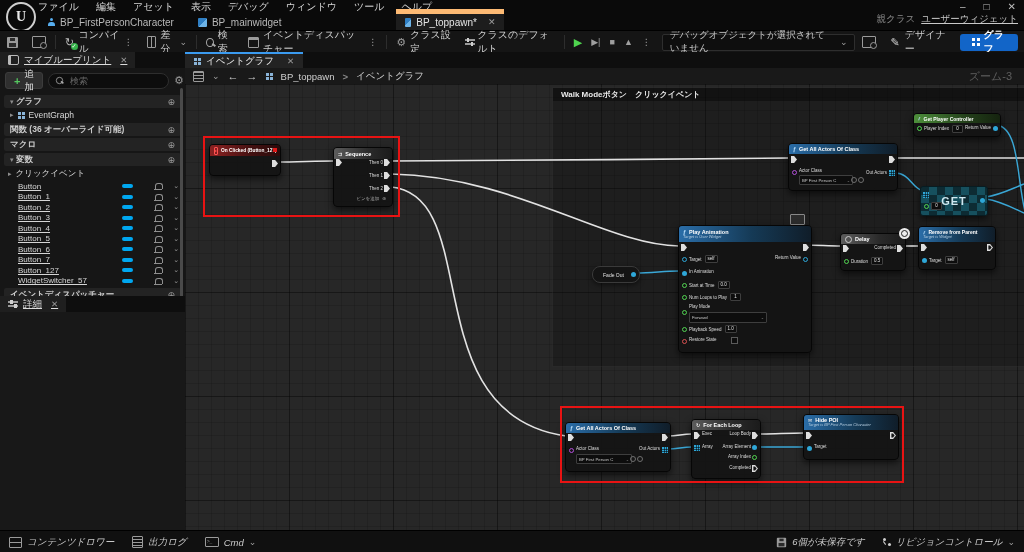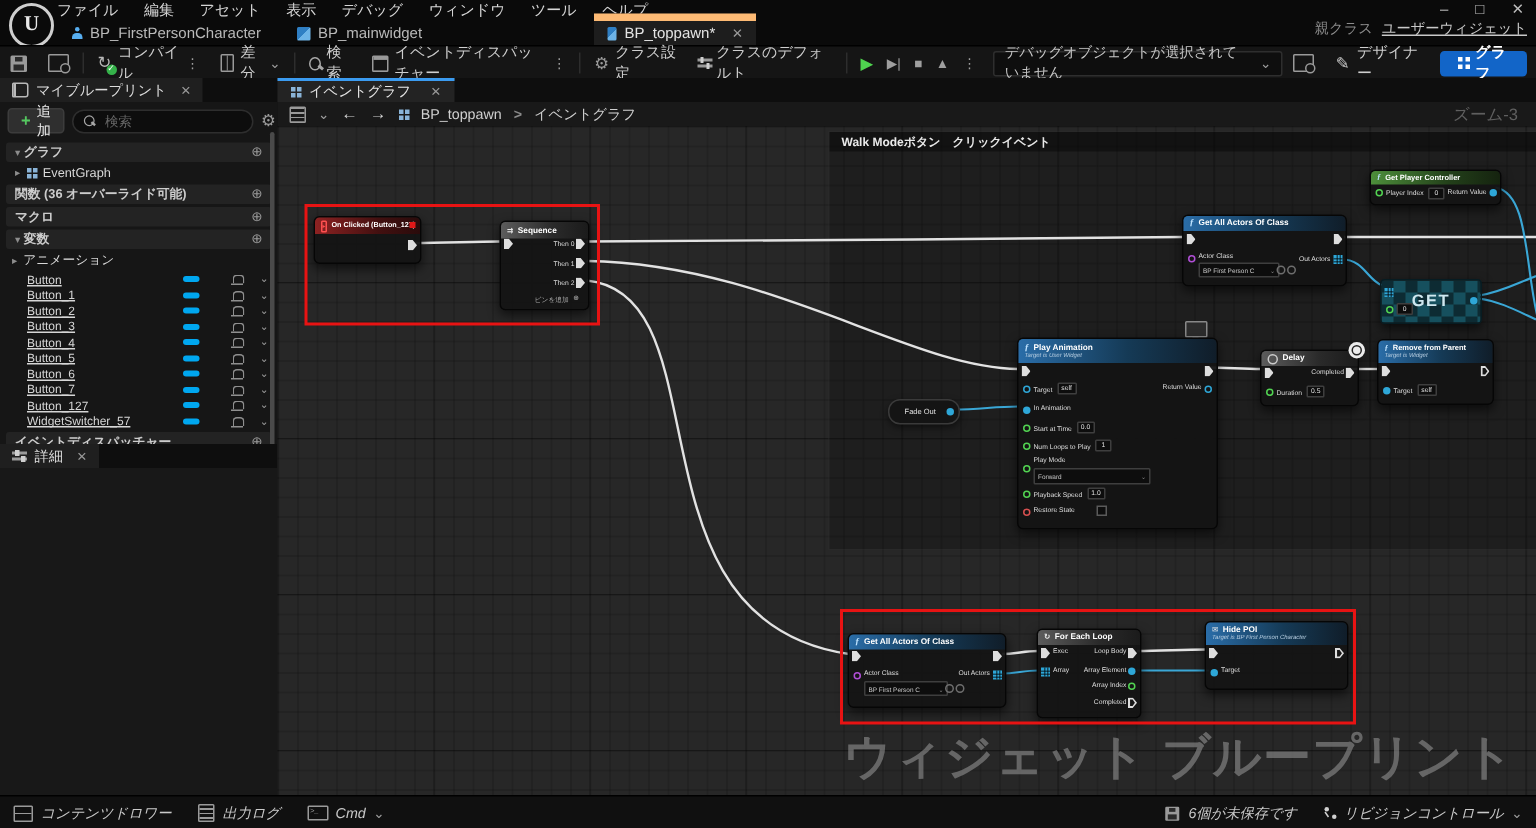--- a/index.html
+++ b/index.html
@@ -52,21 +52,21 @@
   .btn-designer{display:flex;align-items:center;gap:5px;color:#cfcfcf;}
   .btn-graph{display:flex;align-items:center;gap:6px;background:#1265c8;border-radius:3px;height:17px;padding:0 12px;
              color:#fff;font-weight:bold;}
   .dots{width:8px;height:8px;position:relative;}
   .dots::before{content:"";position:absolute;left:0;top:0;width:3px;height:3px;background:currentColor;box-shadow:5px 0 0 currentColor,0 5px 0 currentColor,5px 5px 0 currentColor;}
   .pen{color:#cfcfcf;font-size:11px;}
 
   
   .leftpanel{position:absolute;left:0;top:52px;width:185px;height:478px;background:#161616;border-right:1px solid #000;}
   .lp-tabstrip{height:16px;background:#0e0e0e;display:flex;}
-  .lp-tab{display:flex;align-items:center;gap:5px;background:#1f1f1f;padding:0 8px;font-size:9.5px;color:#dcdcdc;}
+  .lp-tab{display:flex;align-items:center;gap:5px;background:#1f1f1f;padding:0 8px;font-size:9.5px;color:#dcdcdc;text-decoration:underline;}
   .lp-tab .x{color:#999;font-size:8.5px;margin-left:4px;}
   .ic-book{width:9px;height:8px;border:1px solid #b9b9b9;border-radius:1px 2px 2px 1px;background:linear-gradient(90deg,#b9b9b9 0 2px,transparent 2px);}
   .addrow{display:flex;align-items:center;gap:5px;padding:4px 5px;}
   .btn-add{display:flex;align-items:center;gap:4px;background:#2f2f2f;border:1px solid #3c3c3c;border-radius:3px;height:15px;padding:0 8px;font-size:9.5px;color:#e8e8e8;}
   .btn-add .pl{color:#55c860;font-weight:bold;font-size:11px;}
   .search{flex:1;display:flex;align-items:center;gap:4px;background:#0d0d0d;border:1px solid #2e2e2e;border-radius:8px;height:14px;padding:0 6px;}
   .search input{background:transparent;border:0;outline:none;color:#ccc;font-size:9px;width:90px;font-family:inherit;}
   .search input::placeholder{color:#666;}
   .gearbtn{color:#9a9a9a;font-size:11px;}
   .sec{display:flex;align-items:center;justify-content:space-between;background:#232323;border-radius:2px;margin:2px 4px 0 4px;
@@ -322,21 +322,21 @@
     <div class="sec">
       <span>マクロ</span>
       <span class="cp">⊕</span>
     </div>
     <div class="sec">
       <span><span class="tri">▾</span> <span>変数</span></span>
       <span class="cp">⊕</span>
     </div>
     <div class="tree-row" style="padding-left:8px;">
       <span class="tri">▸</span>
-      <span>アニメーション</span>
+      <span>クリックイベント</span>
     </div>
 
     <div class="var-row">
         <span class="nm">Button</span>
         <span class="pill"></span>
         <span class="ic-bell"></span>
         <span class="chev">⌄</span>
       </div>
     <div class="var-row">
         <span class="nm">Button_1</span>
@@ -697,21 +697,20 @@
         <span class="pex hollow" style="right:2px;top:17px;"></span>
         <span class="pc cyan fill" style="left:3px;top:31px;"></span>
         <div class="row" style="left:10px;top:29px;">
             <span>Target</span>
           </div>
       </div>
 
       <div class="annot" style="left:18px;top:52px;width:193px;height:77px;"></div>
       <div class="annot" style="left:375px;top:322px;width:340px;height:73px;"></div>
 
-      <div class="watermark">ウィジェット ブループリント</div>
     </div>
   </div>
 
   <div class="statusbar">
     <div class="sb">
       <span class="ic-drawer"></span>
       <span>コンテンツドロワー</span>
     </div>
     <div class="sb">
       <span class="ic-log"></span>

